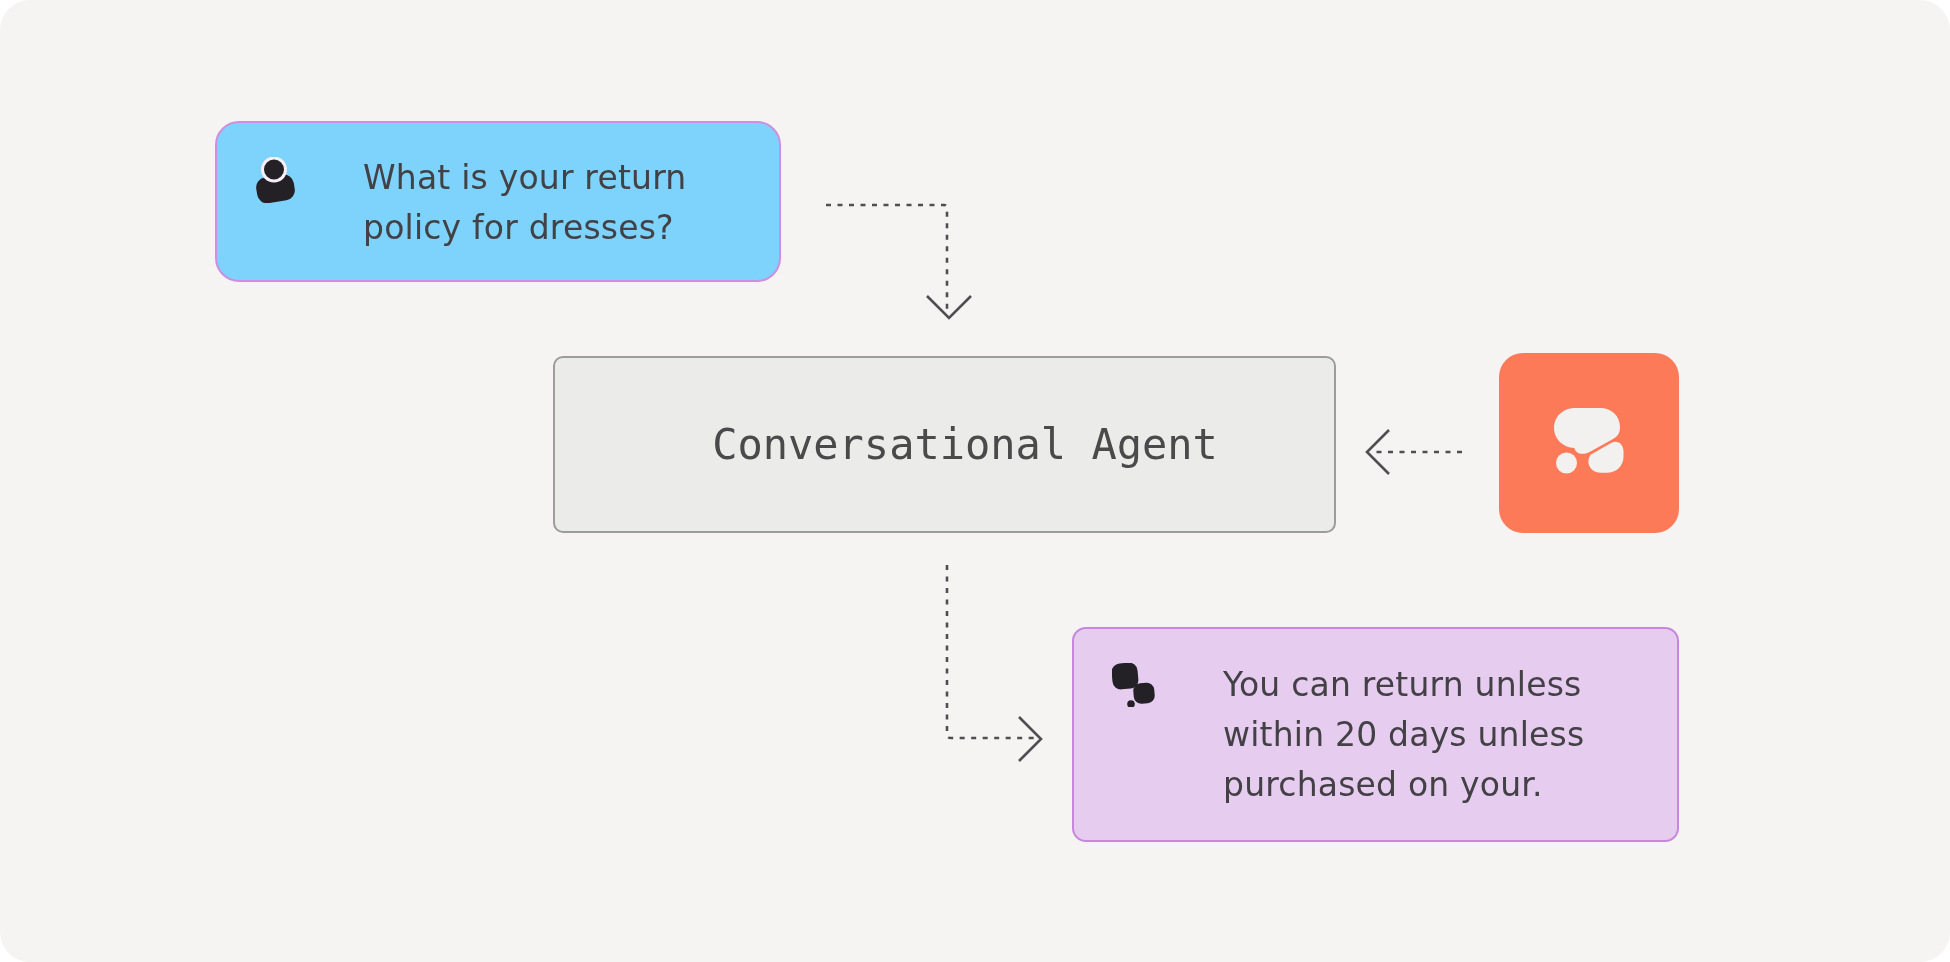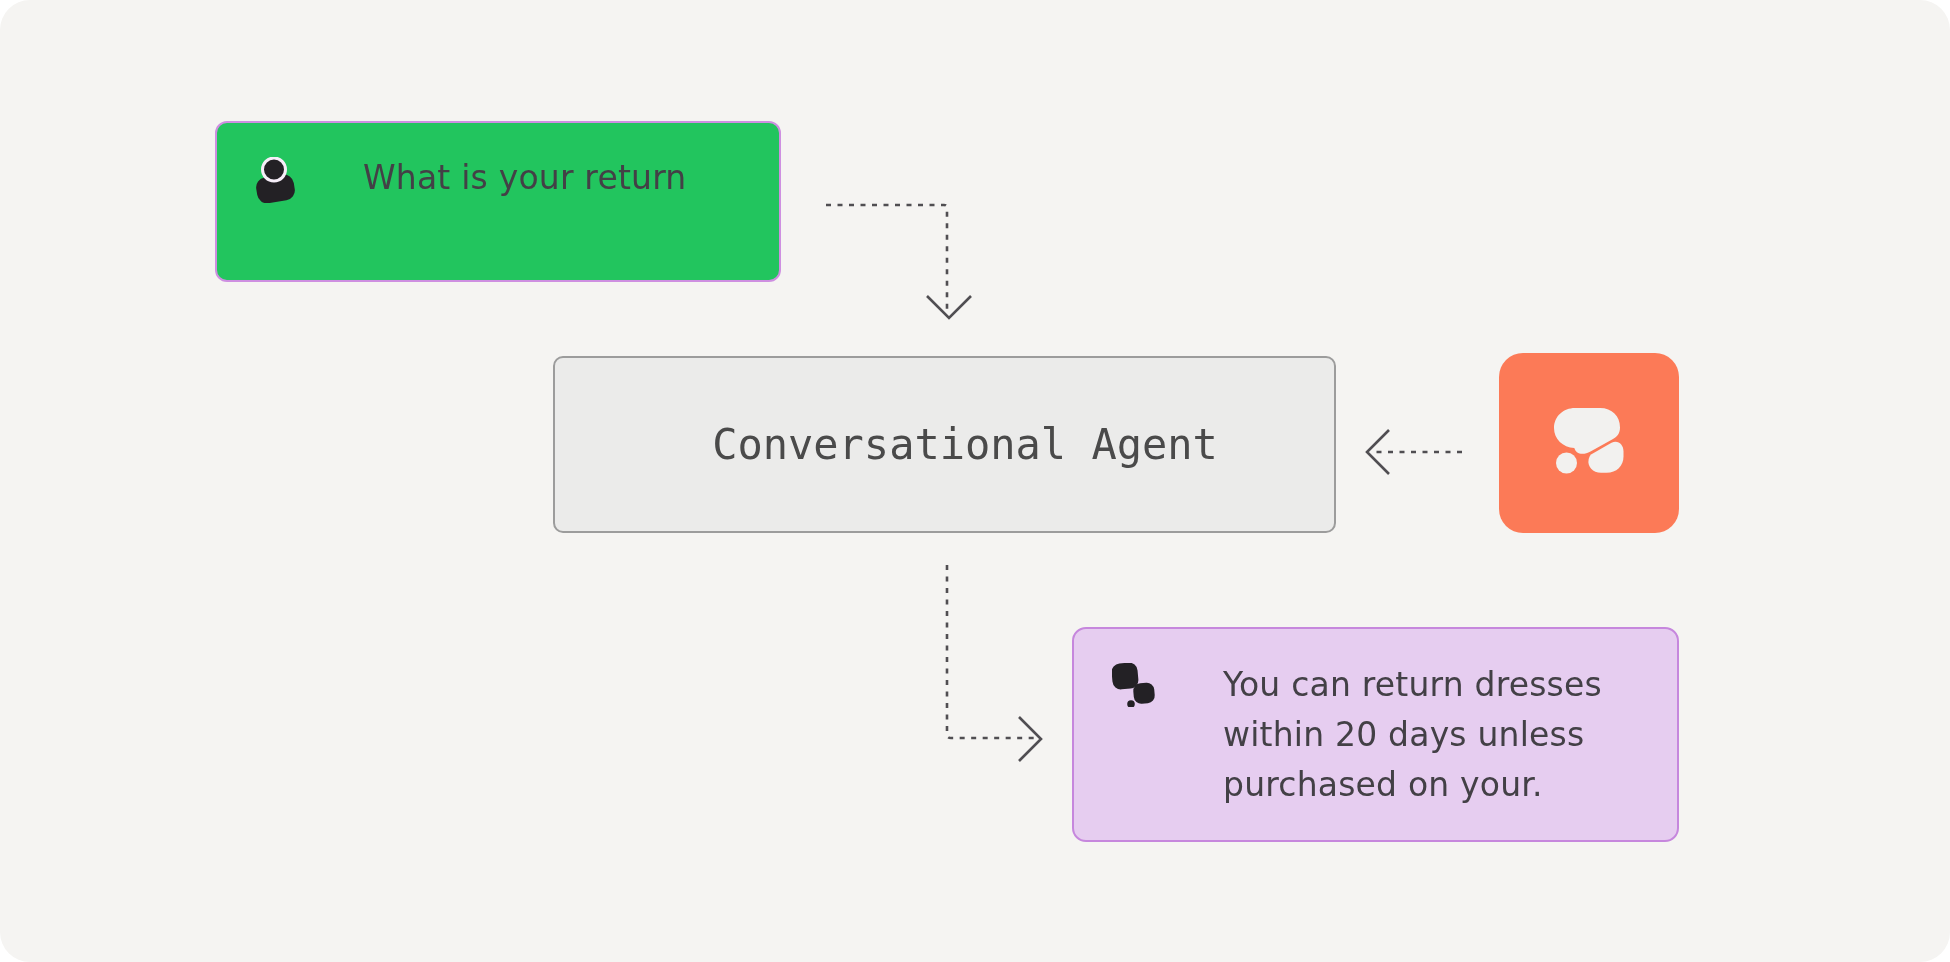--- a/index.html
+++ b/index.html
@@ -5,21 +5,21 @@
   html,body{margin:0;padding:0;background:#ffffff;}
   .canvas{
     position:relative;width:1950px;height:962px;background:#ffffff;overflow:hidden;
     font-family:"DejaVu Sans","Liberation Sans",sans-serif;
   }
   .surface{position:absolute;inset:0;background:#f5f4f2;border-radius:30px;}
   .arrow-layer{position:absolute;inset:0;width:1950px;height:962px;}
   .card{position:absolute;box-sizing:border-box;}
   .user-card{
     left:215px;top:121px;width:566px;height:161px;
-    background:#22c55e;border:2.5px solid #ce8fe1;border-radius:12px;
+    background:#7dd3fc;border:2.5px solid #ce8fe1;border-radius:24px;
   }
   .bot-card{
     left:1072px;top:627px;width:607px;height:215px;
     background:#e6cdf0;border:2.5px solid #c687dd;border-radius:14px;
   }
   .agent-card{
     left:553px;top:356px;width:783px;height:177px;
     background:#ebebea;border:2px solid #9c9c9c;border-radius:10px;
     display:flex;align-items:center;justify-content:center;padding-left:41px;
   }
@@ -65,20 +65,21 @@
 
   <div class="card user-card">
     <span class="icon-wrap">
       <svg width="44" height="46" viewBox="0 0 44 46" xmlns="http://www.w3.org/2000/svg">
         <rect x="0.5" y="19" width="38" height="26" rx="10" fill="#232125" transform="rotate(-9 19 32)"></rect>
         <circle cx="18" cy="12.5" r="11.5" fill="#232125" stroke="#f6eef8" stroke-width="3"></circle>
       </svg>
     </span>
     <div class="msg-text">
       <div class="msg-line">What is your return</div>
+      <div class="msg-line">policy for dresses?</div>
     </div>
   </div>
 
   <div class="card agent-card">
     <span class="agent-label">Conversational Agent</span>
   </div>
 
   <div class="brand-tile">
     <span>
       <svg width="70" height="66" viewBox="0 0 70 66" xmlns="http://www.w3.org/2000/svg">
@@ -99,18 +100,18 @@
     <span class="icon-wrap">
       <svg width="44" height="44" viewBox="0 0 44 44" xmlns="http://www.w3.org/2000/svg">
         <g fill="#232125">
           <rect x="0" y="0" width="26" height="26" rx="8.5" transform="rotate(-5 13 13)"></rect>
           <rect x="21.5" y="20" width="21" height="20.5" rx="7.5" transform="rotate(-5 32 30)"></rect>
           <circle cx="19" cy="41" r="3.8"></circle>
         </g>
       </svg>
     </span>
     <div class="msg-text">
-      <div class="msg-line">You can return dresses</div>
+      <div class="msg-line">You can return unless</div>
       <div class="msg-line">within 20 days unless</div>
       <div class="msg-line">purchased on your.</div>
     </div>
   </div>
 </div>
 
 </body></html>

